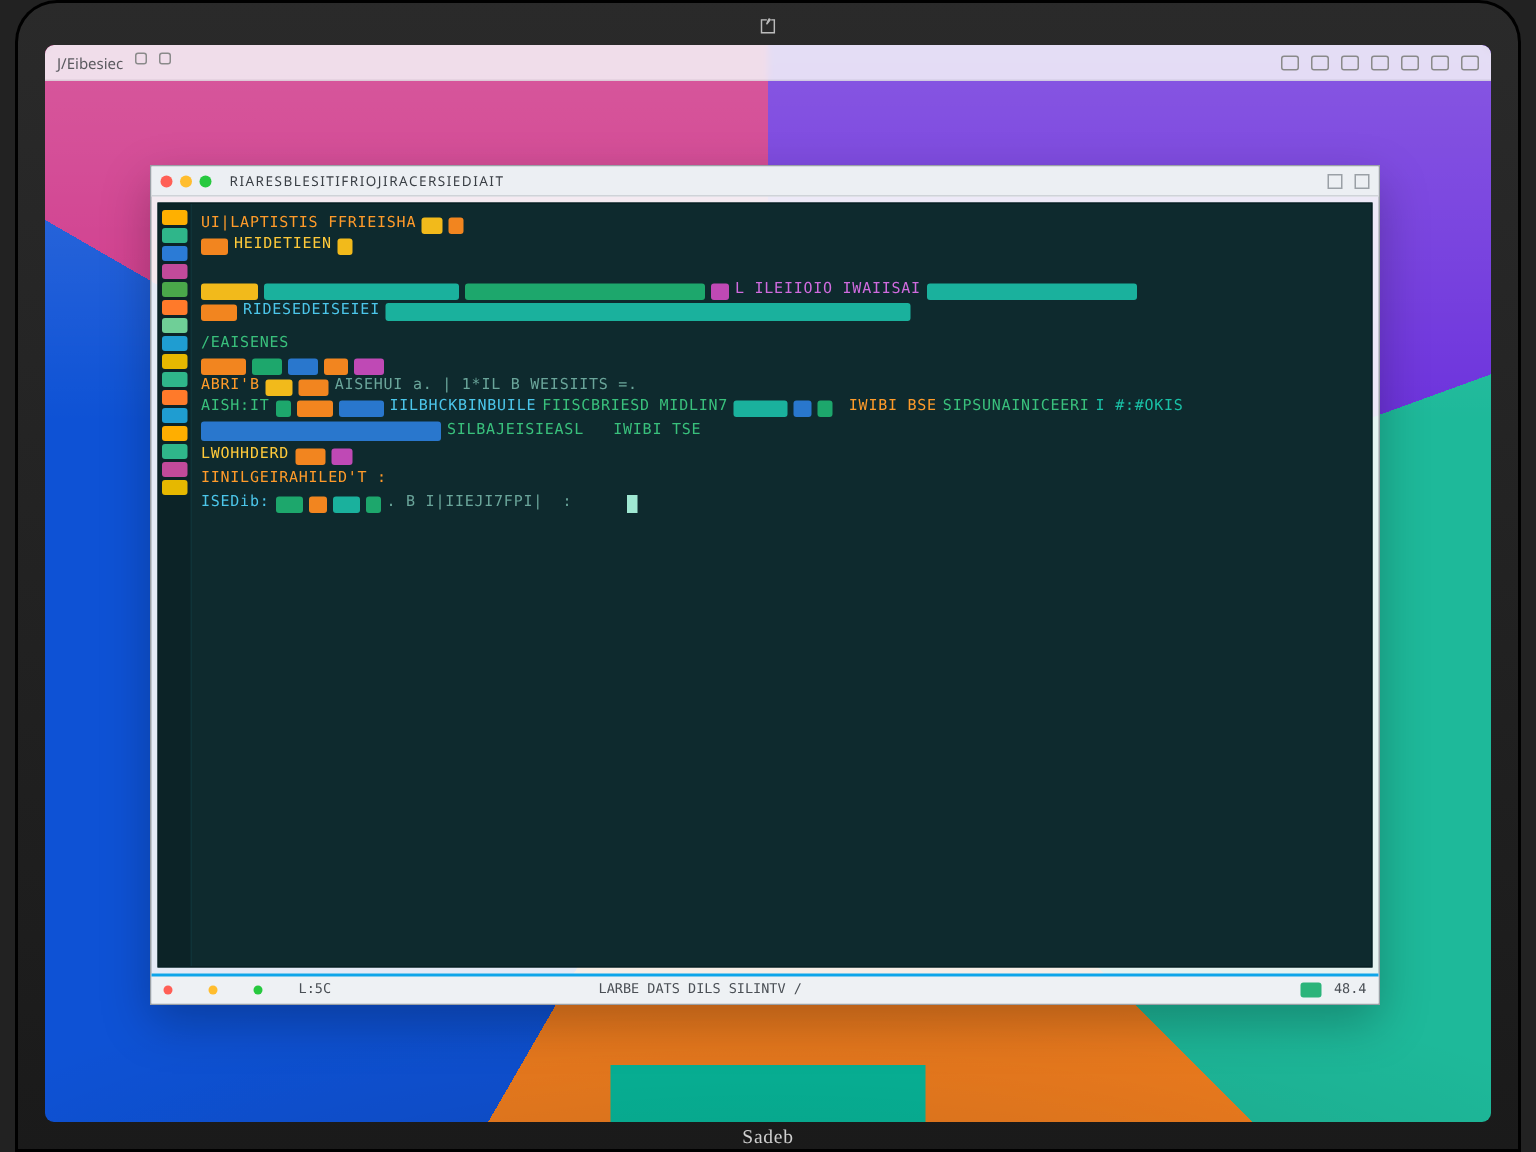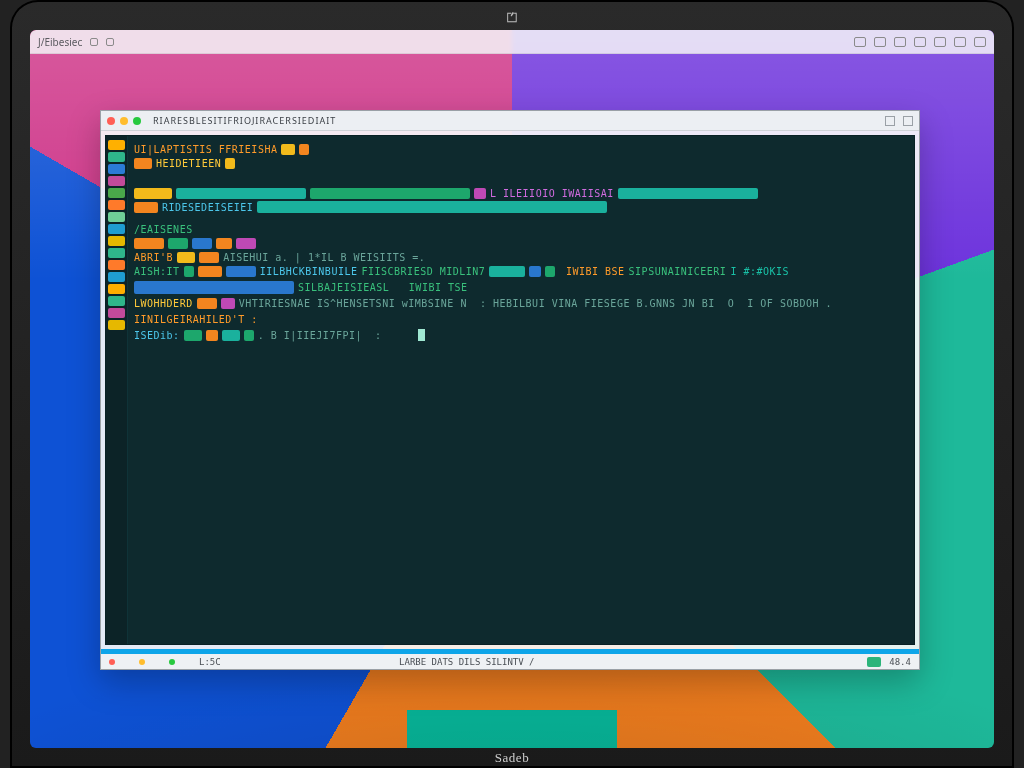--- a/index.html
+++ b/index.html
@@ -57,21 +57,21 @@
   
   .osbar {
     position:relative; z-index:3; height:24px;
     background:rgba(245,245,248,0.85);
     backdrop-filter:blur(2px);
     display:flex; align-items:center; justify-content:space-between;
     padding:0 8px;
     font-size:10px; color:#5b5b60;
     border-bottom:1px solid rgba(0,0,0,0.08);
   }
-  .osbar-left, .osbar-right { display:flex; align-items:center; gap:8px; }
+  .osbar-left, .osbar-right { display:flex; gap:8px; }
   .osbar .dot { width:8px; height:8px; border:1px solid #8a8a8a; border-radius:2px; display:inline-block;}
   .osbar .glyph { width:12px; height:10px; border:1px solid #8a8a8a; border-radius:2px; display:inline-block;}
 
   
   .desktop { position:relative; flex:1; }
   
   .term {
     position:absolute; left:70px; top:56px; width:820px; height:560px;
     background:rgba(246,247,249,0.92);
     border:1px solid #9aa0a6;
@@ -104,40 +104,40 @@
   }
   .gutter .g{ height:10px; border-radius:2px; }
   .g1{ background:#ffb000;} .g2{ background:#2fb68a;} .g3{ background:#2b7bd6;}
   .g4{ background:#c24a9a;} .g5{ background:#4aa84a;} .g6{ background:#ff7a2a;}
   .g7{ background:#6fcf97;} .g8{ background:#1f9dd1;} .g9{ background:#e6b800;}
   .g10{ background:#2fb68a;} .g11{ background:#ff7a2a;} .g12{ background:#1f9dd1;}
   .g13{ background:#ffae00;} .g14{ background:#2fb68a;} .g15{ background:#c24a9a;}
   .g16{ background:#e6b800;}
 
   .code{ flex:1; position:relative; }
-  .line{ position:absolute; left:6px; right:6px; height:14px; display:flex; gap:4px; align-items:center;}
+  .line{ position:absolute; left:6px; right:6px; height:14px; display:flex; gap:4px; align-items:flex-end;}
   .seg{ height:11px; border-radius:2px; opacity:0.95; }
   .txt{ white-space:pre; letter-spacing:0.5px; }
   .c-orange{ background:#ff8a1f; color:#1a0d00;}
   .c-yellow{ background:#ffc21a; color:#1a1200;}
   .c-green{ background:#1fae70;}
   .c-teal{ background:#1bb8a3;}
   .c-blue{ background:#2b7bd6;}
   .c-pink{ background:#c94bbd;}
   .c-text-green{ color:#39c07c;}
   .c-text-teal{ color:#19c0a6;}
   .c-text-orange{ color:#ff9b2a;}
   .c-text-dim{ color:#6aa59a;}
   .c-text-yellow{ color:#ffca3a;}
   .c-text-cyan{ color:#4cc6ea;}
   .c-text-mag{ color:#d06bdf;}
 
   .term-status{
     height:20px; display:flex; align-items:center; gap:24px;
-    padding:0 8px; border-top:5px solid #0ea5e9; background:#eef1f4;
+    padding:0 8px; border-top:2px solid #0ea5e9; background:#eef1f4;
     font-family: ui-monospace, Menlo, Consolas, monospace;
     font-size:9px; color:#4a4f55;
   }
   .term-status .sp{ margin-left:auto; display:flex; gap:8px; align-items:center; }
   .term-status .chip{ width:14px; height:10px; background:#2bb47a; display:inline-block; border-radius:2px;}
   .term-status .s-dot{ width:6px; height:6px; border-radius:50%; display:inline-block;}
   .s1{ background:#ff5f56;} .s2{ background:#ffbd2e;} .s3{ background:#27c93f;}
 
   .cursor{ display:inline-block; width:7px; height:12px; background:#9fe8d2; animation:blink 1s steps(1) infinite;}
   @keyframes blink{ 50%{ opacity:0; } }
@@ -263,21 +263,20 @@
                 <span class="c-text-teal txt">I #:#OKIS</span>
               </div>
               <div class="line" style="top: 144px;">
                 <span class="seg c-blue" style="width: 160px; height: 13px;"></span>
                 <span class="c-text-green txt">SILBAJEISIEASL   IWIBI TSE</span>
               </div>
               <div class="line" style="top: 160px;">
                 <span class="c-text-yellow txt">LWOHHDERD</span>
                 <span class="seg c-orange" style="width: 20px;"></span>
                 <span class="seg c-pink" style="width: 14px;"></span>
-                <span class="c-text-dim txt">VHTIRIESNAE IS^HENSETSNI wIMBSINE N  : HEBILBUI VINA FIESEGE B.GNNS JN BI  O  I OF SOBDOH .</span>
               </div>
               <div class="line" style="top: 176px;">
                 <span class="c-text-orange txt">IINILGEIRAHILED'T :</span>
               </div>
               <div class="line" style="top: 192px;">
                 <span class="c-text-cyan txt">ISEDib:</span>
                 <span class="seg c-green" style="width: 18px;"></span>
                 <span class="seg c-orange" style="width: 12px;"></span>
                 <span class="seg c-teal" style="width: 18px;"></span>
                 <span class="seg c-green" style="width: 10px;"></span>

